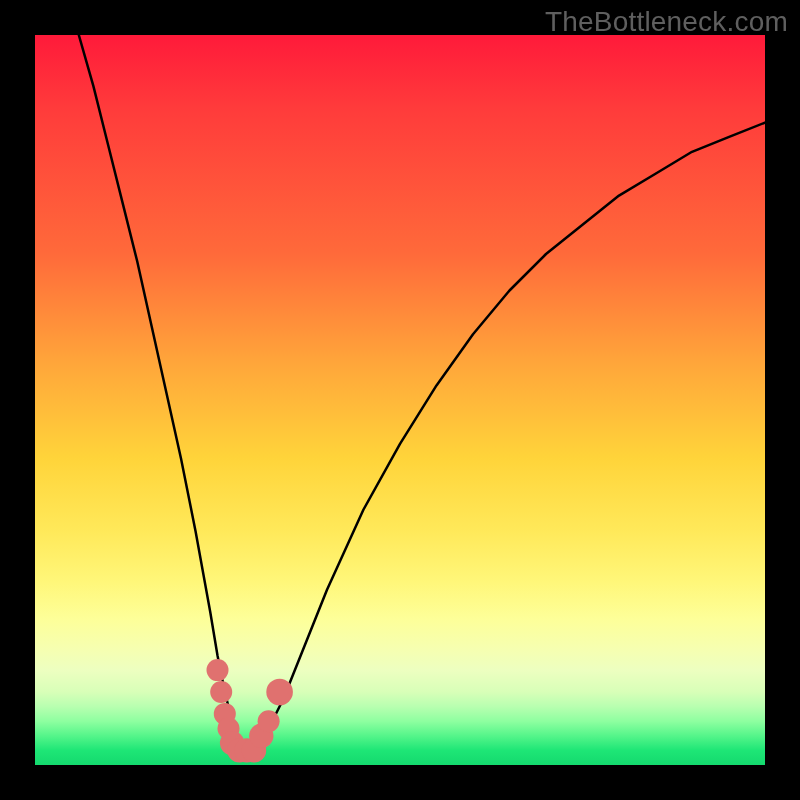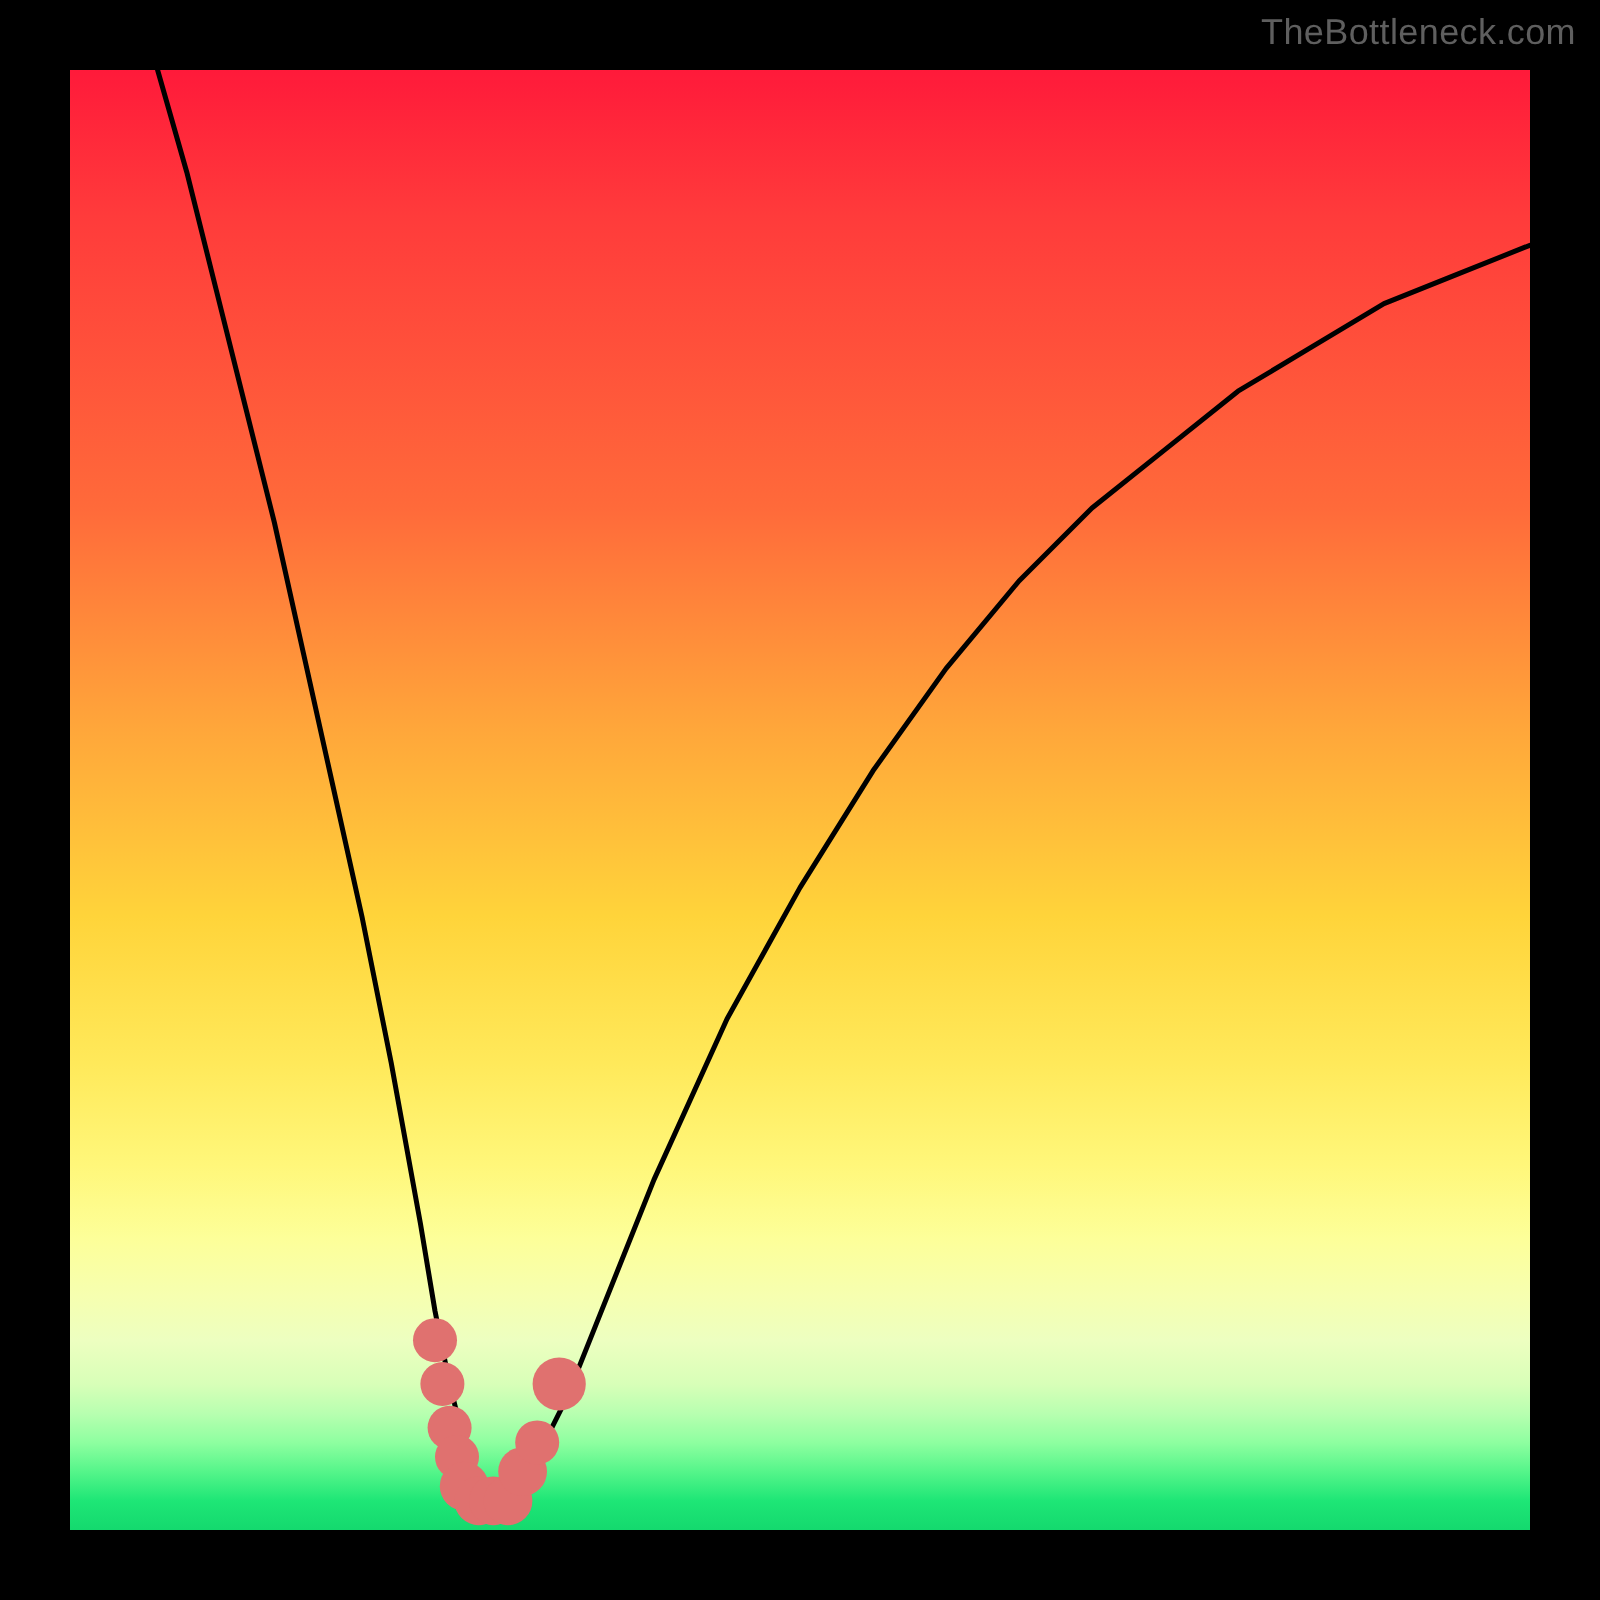--- a/index.html
+++ b/index.html
@@ -44,21 +44,21 @@
       #55f58a 96%,
       #1ee676 98%,
       #14d96e 100%
     );
   }
   .watermark {
     position: absolute;
     top: 6px;
     right: 12px;
     color: #5f5f5f;
-    font-size: 18px;
+    font-size: 28px;
     letter-spacing: 0.2px;
     font-weight: 500;
   }
   svg.curve {
     position: absolute;
     left: 0;
     top: 0;
     width: 730px;
     height: 730px;
   }

